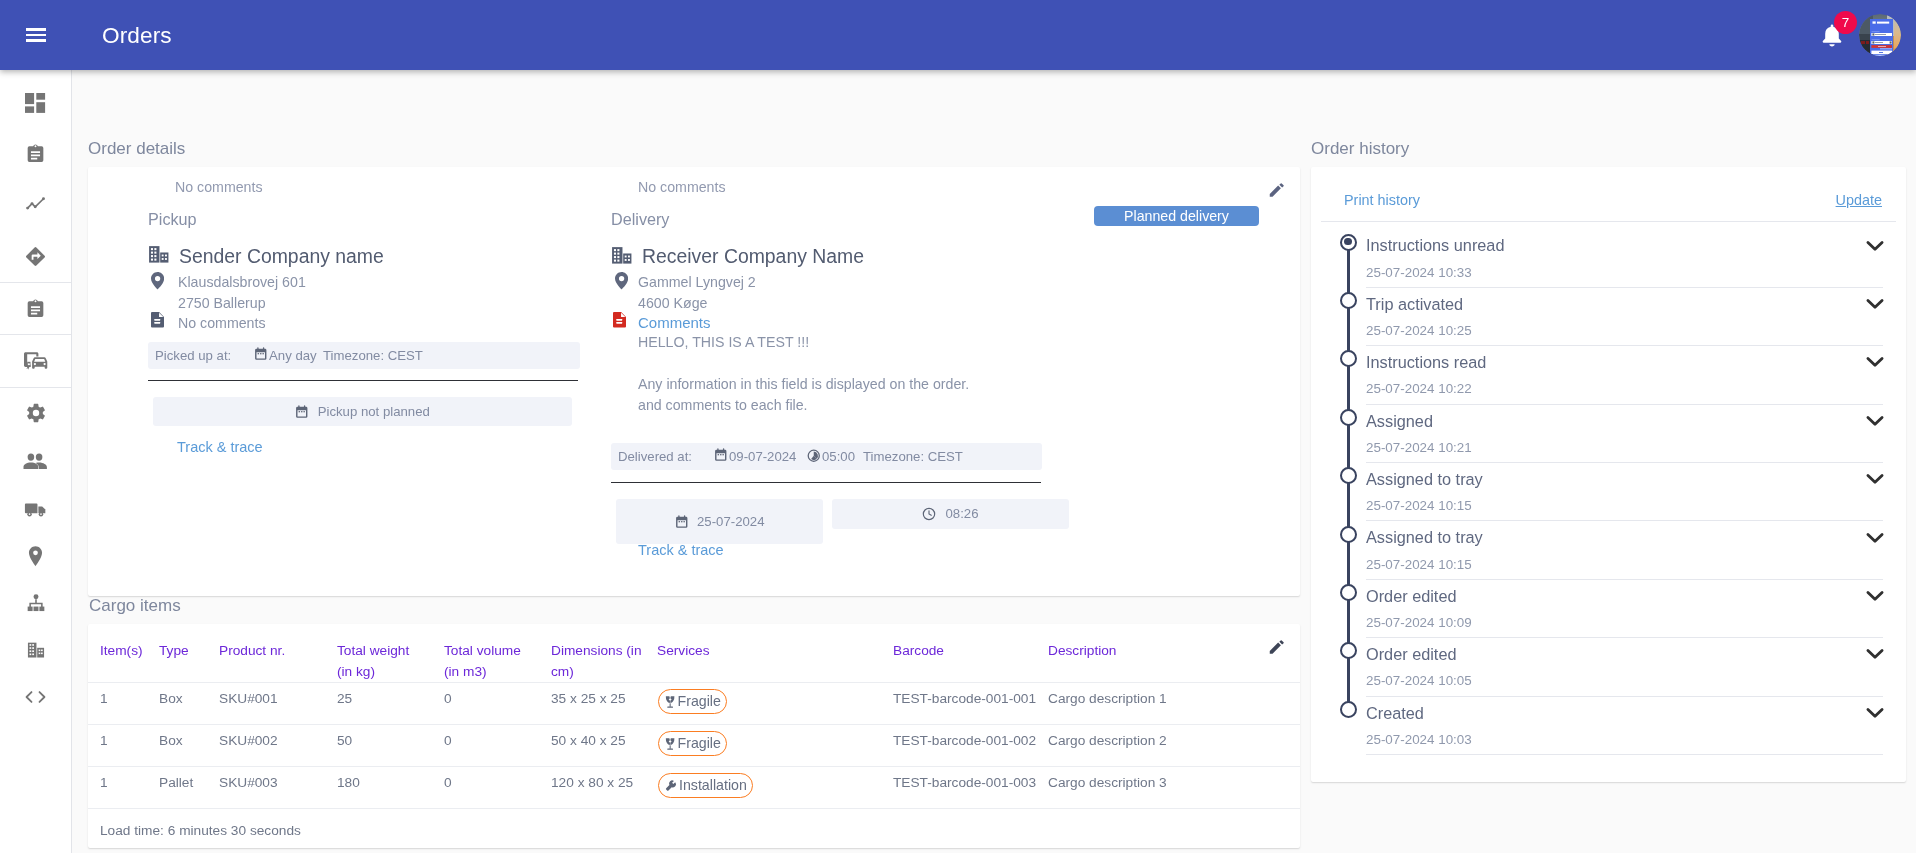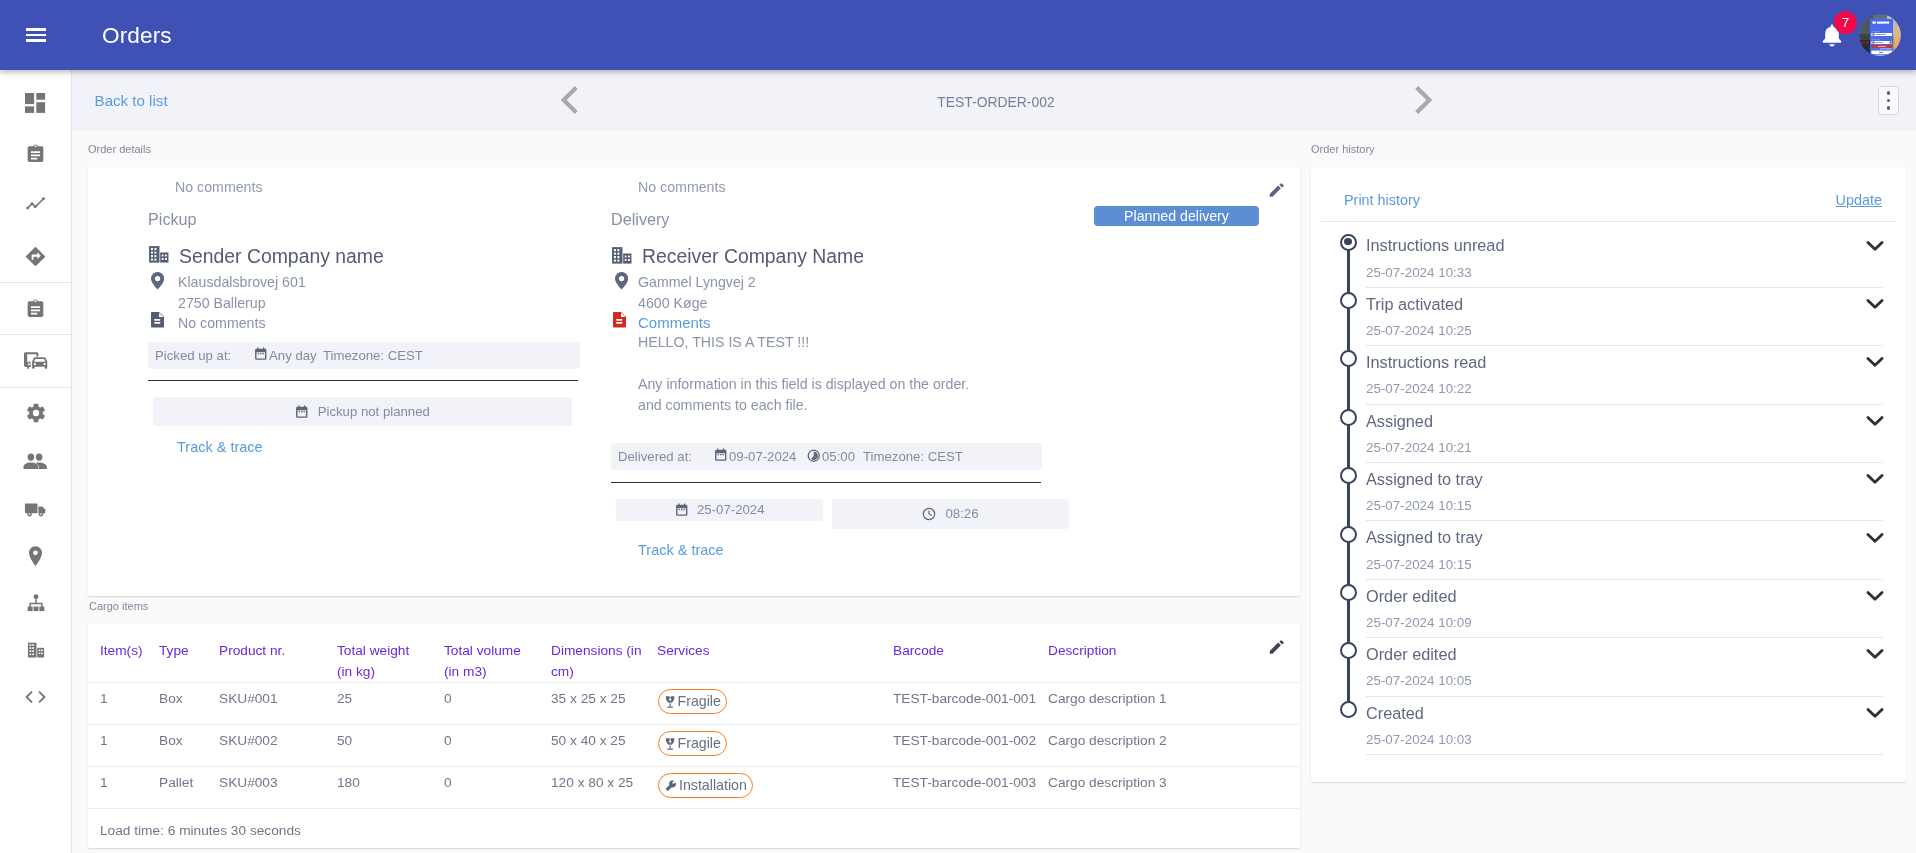--- a/index.html
+++ b/index.html
@@ -29,21 +29,21 @@
   
   .content{position:absolute;left:72px;top:70px;width:1844px;height:783px;background:#fafafa;overflow:hidden;}
   .navbar{position:absolute;left:0;top:0;width:1844px;height:61px;background:#f1f3f9;}
   .backlink{position:absolute;left:22.6px;top:21px;color:#5a9bd8;font-size:15.1px;cursor:pointer;line-height:19px;}
   .chev{position:absolute;cursor:pointer;}
   .ordernum{position:absolute;left:624px;top:23px;width:600px;text-align:center;font-size:13.9px;color:#77809b;line-height:19px;}
   .kebab{position:absolute;left:1806px;top:16px;width:21px;height:29px;border:1px solid #d4d8e2;border-radius:4px;
          background:#fafafb;display:flex;flex-direction:column;align-items:center;justify-content:center;gap:4.1px;cursor:pointer;}
   .kebab i{width:3.6px;height:3.6px;border-radius:50%;background:#515b7c;display:block;}
 
-  .sect-title{position:absolute;font-size:11px;color:#7e879d;font-weight:400;line-height:20px;}
+  .sect-title{position:absolute;font-size:17px;color:#7e879d;font-weight:400;line-height:20px;}
   .card{position:absolute;background:#fff;border-radius:2px;box-shadow:0 1px 2px rgba(0,0,0,.10),0 1px 1px rgba(0,0,0,.05);}
 
   
   .ab{position:absolute;}
   .small-com{font-size:14.2px;color:#929ab0;line-height:18px;}
   .ptitle{font-size:16.2px;color:#868fa6;line-height:19px;}
   .company-name{font-size:19.4px;color:#525b70;font-weight:400;line-height:23px;white-space:nowrap;}
   .addrtext{font-size:14.2px;color:#8a93a8;line-height:18px;white-space:nowrap;}
   .timebox{position:absolute;background:#f1f3f9;border-radius:3px;display:flex;align-items:center;font-size:13.2px;color:#828ba2;line-height:18px;}
   .hrdark{position:absolute;height:1px;background:#2e3036;}
@@ -244,39 +244,20 @@
           </g>
         </svg>
       </div>
     <div class="rail-item lo">
         <svg width="27" height="20" viewBox="0 0 28 21">
           <path fill="none" stroke="#757575" stroke-width="1.9" stroke-linecap="round" stroke-linejoin="round" d="M9.8 5.3 4.6 10.5l5.2 5.2M18.2 5.3l5.2 5.2-5.2 5.2"></path>
         </svg>
       </div>
   </div>
   <div class="content">
-    <div class="navbar">
-      <div class="backlink">Back to list</div>
-      <div class="chev" style="left:485px;top:14px">
-        <svg width="26" height="32" viewBox="0 0 26 32">
-            <path fill="none" stroke="#a9a9a9" stroke-width="4.2" stroke-linecap="butt" stroke-linejoin="miter" d="M19.3 3.4 6.7 16l12.6 12.6"></path>
-          </svg>
-      </div>
-      <div class="ordernum">TEST-ORDER-002</div>
-      <div class="chev" style="left:1338px;top:14px">
-        <svg width="26" height="32" viewBox="0 0 26 32">
-            <path fill="none" stroke="#a9a9a9" stroke-width="4.2" stroke-linecap="butt" stroke-linejoin="miter" d="M6.7 3.4 19.3 16 6.7 28.6"></path>
-          </svg>
-      </div>
-      <div class="kebab">
-        <i></i>
-          <i></i>
-          <i></i>
-      </div>
-    </div>
     <div class="sect-title" style="left:16px;top:69px">Order details</div>
     <div class="card" style="left:16px;top:97px;width:1212px;height:429px">
       <div class="small-com ab" style="left:87px;top:11px">No comments</div>
       <div class="ptitle ab" style="left:60px;top:43px">Pickup</div>
       <div class="ab" style="left:60px;top:78px">
           <svg width="21.5" height="18" viewBox="0 0 24 20">
 <path fill="#545d72" d="M1.2 1.2h11.6v18.4H1.2z"></path>
             <path fill="#545d72" d="M13.6 8.3h9.2v11.3h-9.2z"></path>
 <g fill="#ffffff">
               <rect x="3.3" y="3.4" width="2.3" height="2.3"></rect>
@@ -396,21 +377,21 @@
             <svg width="13.5" height="13.5" viewBox="0 0 20 20">
               <circle cx="10" cy="10" r="8.2" fill="none" stroke="#5d6577" stroke-width="1.9"></circle>
               <path fill="#5d6577" d="M10 10V3.8a6.2 6.2 0 0 1 4.4 10.58L10 10z"></path>
               <path fill="#5d6577" d="M10 10l4.4 4.38A6.2 6.2 0 0 1 6.1 14.9z"></path>
             </svg>
           </span>
         <span style="position:absolute;left:211px">05:00</span>
         <span style="position:absolute;left:252px">Timezone: CEST</span>
       </div>
       <div class="hrdark" style="left:523px;top:315px;width:430px"></div>
-      <div class="btnbox" style="left:528px;top:332px;width:207px;height:22px">
+      <div class="btnbox" style="left:528px;top:332px;width:207px;height:45px">
         <span style="display:flex;align-items:center">
             <svg width="13.5" height="13.5" viewBox="0 0 20 20">
               <path fill="#5d6577" d="M16.3 2.6h-1.1V1.3a1 1 0 0 0-2 0v1.3H6.8V1.3a1 1 0 0 0-2 0v1.3H3.7A2.1 2.1 0 0 0 1.6 4.7v12.2a2.1 2.1 0 0 0 2.1 2.1h12.6a2.1 2.1 0 0 0 2.1-2.1V4.7a2.1 2.1 0 0 0-2.1-2.1zm0 14.3H3.7V7.6h12.6z"></path>
               <rect x="5.3" y="9.3" width="2.2" height="1.5" rx="0.2" fill="#3e4557"></rect>
               <rect x="8.9" y="9.3" width="2.2" height="1.5" rx="0.2" fill="#3e4557"></rect>
               <rect x="12.5" y="9.3" width="2.2" height="1.5" rx="0.2" fill="#3e4557"></rect>
             </svg>
           </span>
         <span>25-07-2024</span>
       </div>

